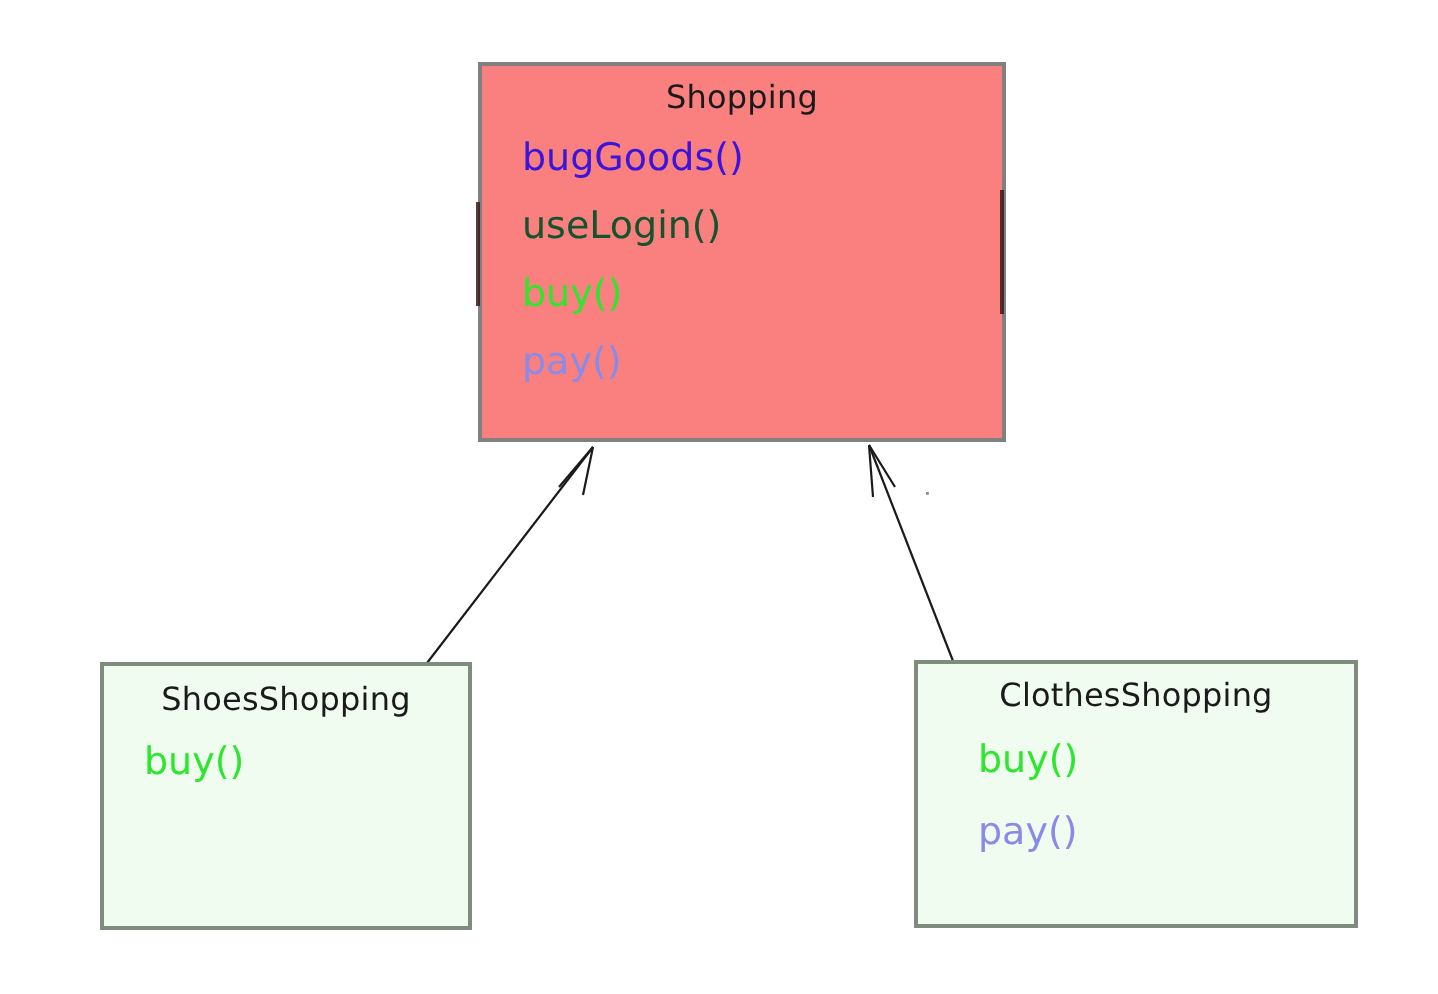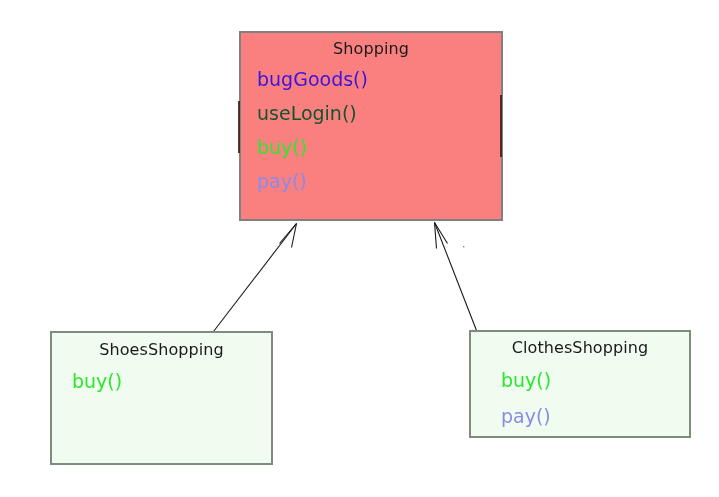--- a/index.html
+++ b/index.html
@@ -66,50 +66,49 @@
     left: 239px;
     top: 31px;
     width: 264px;
     height: 190px;
   }
   #box-shopping .class-title {
     margin-top: 5px;
   }
   #box-shopping .members {
     margin-top: 8px;
-    padding-left: 0;
-    margin-left: 16px;
+    padding-left: 20px;
   }
   #box-shopping .member {
     margin-bottom: 11px;
   }
 
   
   #box-shoes {
     left: 50px;
     top: 331px;
-    width: 223px;
+    width: 186px;
     height: 134px;
   }
   #box-shoes .class-title {
     margin-top: 6px;
   }
   #box-shoes .members {
     margin-top: 9px;
     padding-left: 20px;
   }
   #box-shoes .member {
     margin-bottom: 13px;
   }
 
   #box-clothes {
-    left: 469px;
+    left: 457px;
     top: 330px;
     width: 222px;
-    height: 108px;
+    height: 134px;
   }
   #box-clothes .class-title {
     margin-top: 5px;
   }
   #box-clothes .members {
     margin-top: 10px;
     padding-left: 30px;
   }
   #box-clothes .member {
     margin-bottom: 13px;

